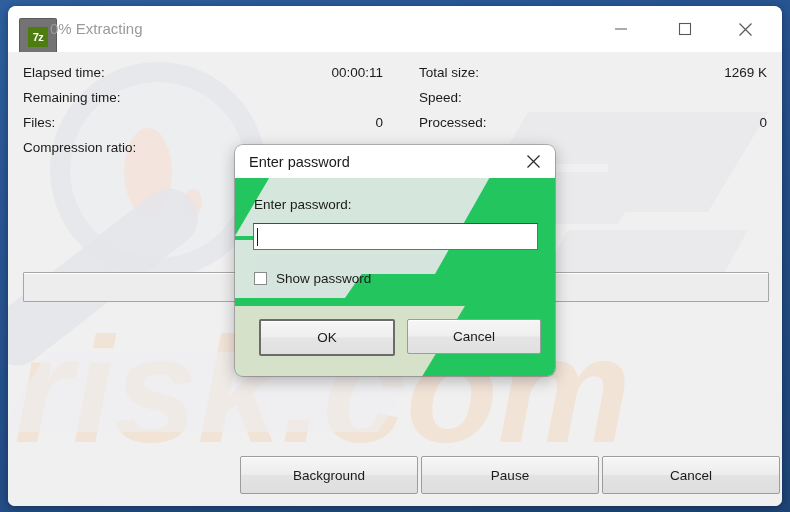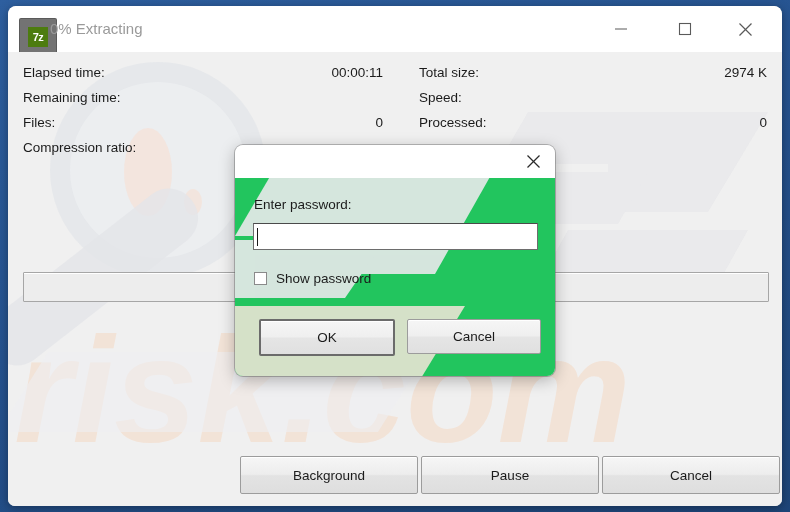--- a/index.html
+++ b/index.html
@@ -374,21 +374,21 @@
           <span class="stat-label">Files:</span>
           <span class="stat-value">0</span>
         </div>
         <div class="stat-row col-left" style="top:83px">
           <span class="stat-label">Compression ratio:</span>
           <span class="stat-value"></span>
         </div>
 
         <div class="stat-row col-right" style="top:8px">
           <span class="stat-label">Total size:</span>
-          <span class="stat-value">2974 K</span>
+          <span class="stat-value">1269 K</span>
         </div>
         <div class="stat-row col-right" style="top:33px">
           <span class="stat-label">Speed:</span>
           <span class="stat-value"></span>
         </div>
         <div class="stat-row col-right" style="top:58px">
           <span class="stat-label">Processed:</span>
           <span class="stat-value">0</span>
         </div>
         <div class="stat-row col-right" style="top:83px">
@@ -404,20 +404,21 @@
       <div class="winbtn" id="btn-pause">Pause</div>
       <div class="winbtn" id="btn-background">Background</div>
       <div class="winbtn" id="btn-cancel">Cancel</div>
 
     </div>
   </div>
 
   <div id="password-dialog">
 
     <div id="dlg-titlebar">
+      <div id="dlg-title-text">Enter password</div>
       <div id="dlg-close">
         <svg width="15" height="15" viewBox="0 0 15 15">
           <line x1="1.5" y1="1.5" x2="13.5" y2="13.5" stroke="#2b2b2b" stroke-width="1.2"></line>
           <line x1="13.5" y1="1.5" x2="1.5" y2="13.5" stroke="#2b2b2b" stroke-width="1.2"></line>
         </svg>
       </div>
     </div>
 
     <div id="dlg-body">
 

